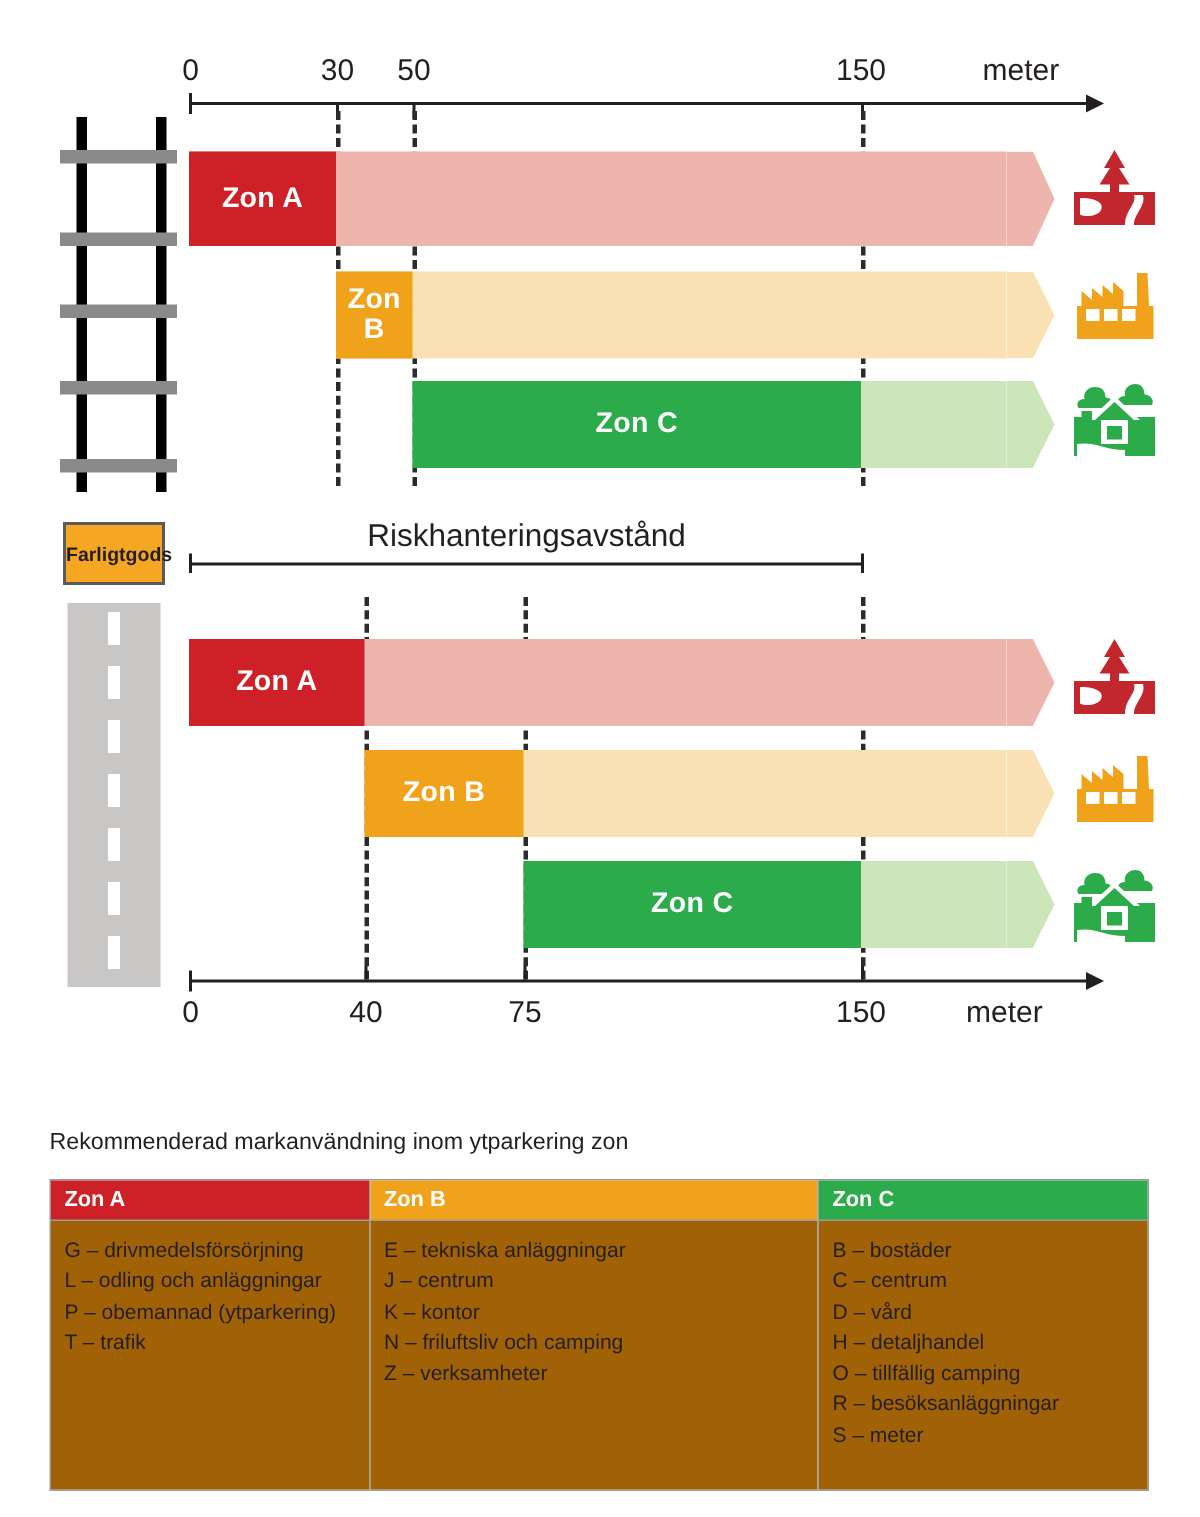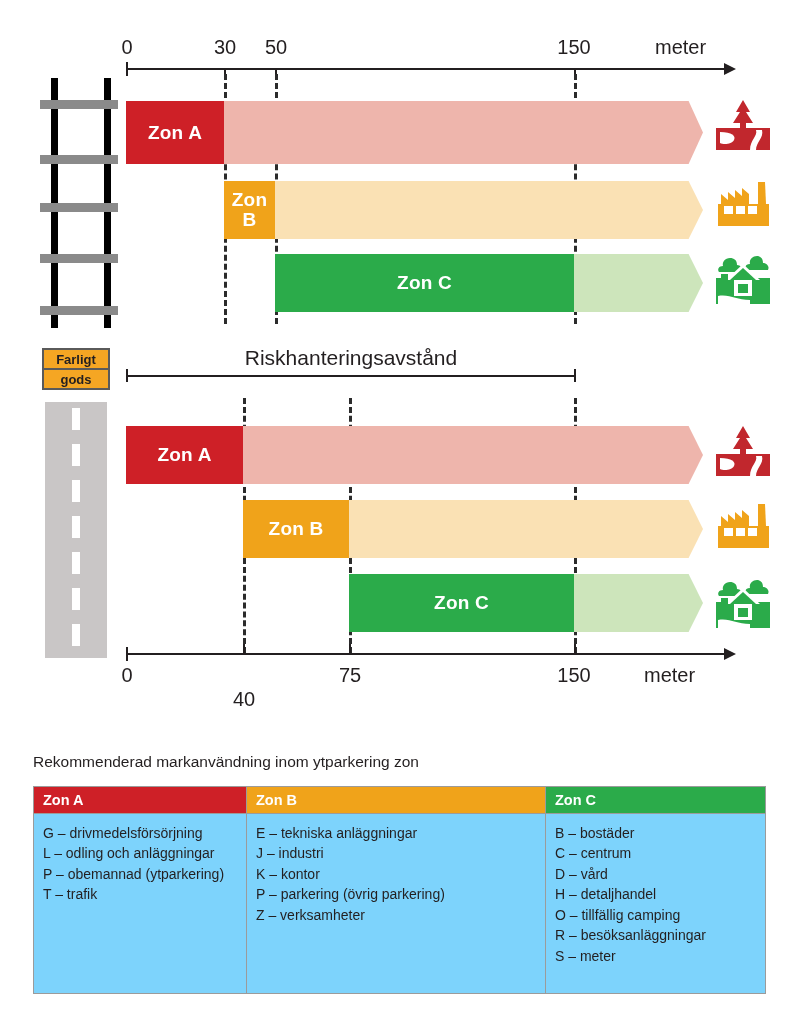--- a/index.html
+++ b/index.html
@@ -51,21 +51,21 @@
   .rail{position:absolute;width:7px;background:#000000;}
   .sleeper{position:absolute;height:9px;background:#8a8a8a;}
 
   
   .road{position:absolute;background:#c9c6c6;}
   .road-dash{position:absolute;width:8px;background:#ffffff;}
 
   
   .placard{
     position:absolute;border:2px solid #5a5a5a;background:#f5a623;
-    box-sizing:border-box;display:flex;flex-direction:column;
+    box-sizing:border-box;display:flex;flex-direction:row;
   }
   .placard-row{
     flex:1;display:flex;align-items:center;justify-content:center;
     font-size:13px;font-weight:700;color:#231f20;
   }
   .placard-div{height:2px;background:#5a5a5a;}
 
   
   .span-line{position:absolute;height:2px;background:#231f20;}
   .span-cap{position:absolute;width:2px;height:13px;background:#231f20;}
@@ -79,21 +79,21 @@
     position:absolute;font-size:15.5px;color:#231f20;white-space:nowrap;
   }
   .tbl{position:absolute;display:flex;border:1px solid #9b9b9b;box-sizing:border-box;}
   .tcol{display:flex;flex-direction:column;box-sizing:border-box;}
   .tcol + .tcol{border-left:1px solid #9b9b9b;}
   .thead{
     color:#ffffff;font-weight:700;font-size:14.5px;
     padding:5px 0 5px 9px;display:flex;align-items:center;
     border-bottom:1px solid #9b9b9b;box-sizing:border-box;height:27px;
   }
-  .tbody{flex:1;padding:9px 6px 6px 9px;box-sizing:border-box;background:#7dd3fc;}
+  .tbody{flex:1;padding:9px 6px 6px 9px;box-sizing:border-box;background:#a16207;}
   .titem{
     font-size:14px;line-height:1.46;color:#231f20;white-space:nowrap;
   }
   .titem.cont{padding-left:25px;}
 </style>
 </head>
 <body>
 
 <div class="abs" style="left:0;top:0;width:800px;height:340px;">
 
@@ -246,21 +246,21 @@
   <div class="abs" style="left:0;top:300px;width:800px;height:60px;">
     <div class="axis-line" style="left:126px;top:13px;width:604px;"></div>
     <div class="axis-cap" style="left:126px;top:7px;height:14px;"></div>
     <div class="axis-arrow" style="left:724px;top:8px;"></div>
 
     <div class="axis-tick" style="left:243px;top:4px;"></div>
     <div class="axis-tick" style="left:349px;top:4px;"></div>
     <div class="axis-tick" style="left:574px;top:4px;"></div>
 
     <div class="axis-label" style="left:112px;top:24px;width:30px;">0</div>
-    <div class="axis-label" style="left:228px;top:24px;width:32px;margin-top:24px;">40</div>
+    <div class="axis-label" style="left:228px;top:24px;width:32px;">40</div>
     <div class="axis-label" style="left:334px;top:24px;width:32px;">75</div>
     <div class="axis-label" style="left:552px;top:24px;width:44px;">150</div>
     <div class="axis-unit" style="left:644px;top:24px;">meter</div>
   </div>
 
   <div class="abs" style="left:712px;top:84px;width:62px;height:58px;">
     <svg viewBox="0 0 62 58" width="62" height="58" aria-hidden="true">
       <path d="M31 2 L24 14 L28 14 L21 25 L41 25 L34 14 L38 14 Z" fill="#c1272d"></path>
       <rect x="28" y="24" width="6" height="9" fill="#c1272d"></rect>
       <path d="M4 30 H58 V52 H4 Z" fill="#c1272d"></path>
@@ -308,23 +308,23 @@
       <div class="titem">L – odling och anläggningar</div>
       <div class="titem">P – obemannad (ytparkering)</div>
       <div class="titem">T – trafik</div>
     </div>
   </div>
 
   <div class="tcol" style="width:299px;">
     <div class="thead" style="background:#f0a31a;">Zon B</div>
     <div class="tbody">
       <div class="titem">E – tekniska anläggningar</div>
-      <div class="titem">J – industri</div>
+      <div class="titem">J – centrum</div>
       <div class="titem">K – kontor</div>
-      <div class="titem">P – parkering (övrig parkering)</div>
+      <div class="titem">N – friluftsliv och camping</div>
       <div class="titem">Z – verksamheter</div>
     </div>
   </div>
 
   <div class="tcol" style="flex:1;">
     <div class="thead" style="background:#2bab4a;">Zon C</div>
     <div class="tbody">
       <div class="titem">B – bostäder</div>
       <div class="titem">C – centrum</div>
       <div class="titem">D – vård</div>

